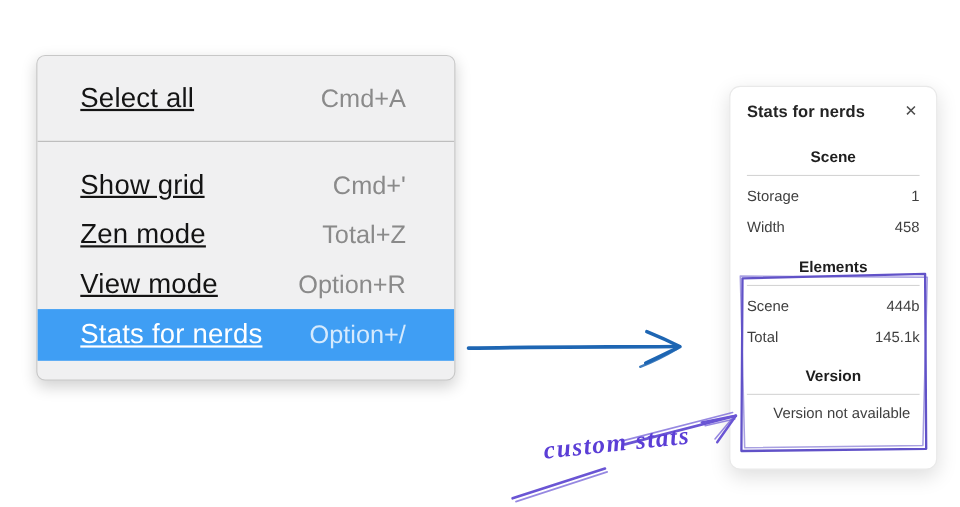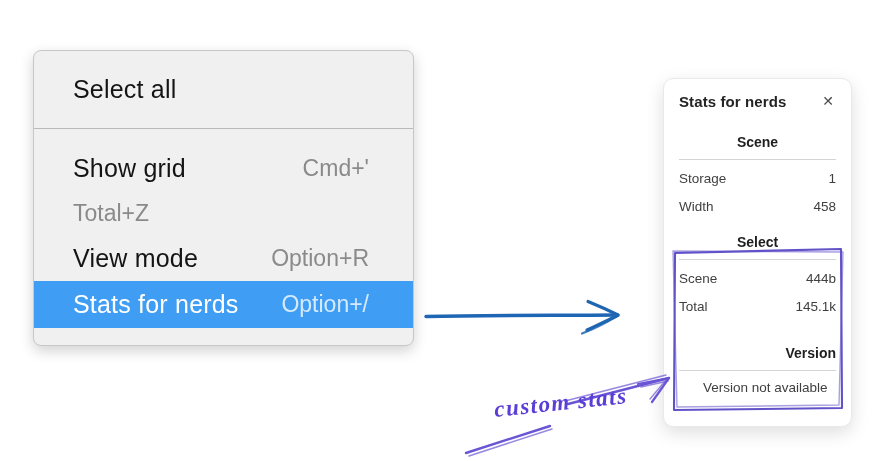--- a/index.html
+++ b/index.html
@@ -30,20 +30,21 @@
     display: flex;
     align-items: center;
     justify-content: space-between;
     padding: 0 44px 0 39px;
     flex: 0 0 auto;
   }
   .menu-row .label {
     font-size: 25px;
     color: #141414;
     letter-spacing: 0.2px;
+    text-decoration: underline;
   }
   .menu-row .shortcut {
     font-size: 23px;
     color: #8a8a8a;
   }
   .menu-row.first { height: 77px; }
   .menu-row.plain { height: 45px; }
   .menu-divider {
     height: 1px;
     background: #b9b9b9;
@@ -89,21 +90,21 @@
     padding: 2px;
   }
   .section-header {
     text-align: center;
     font-size: 14px;
     font-weight: bold;
     color: #1e1e1e;
   }
   .sh-scene   { margin-top: 24px; }
   .sh-storage { margin-top: 13px; }
-  .sh-version { margin-top: 24px; text-align: right; }
+  .sh-version { margin-top: 12px; }
   .rule {
     border: none;
     border-top: 1px solid #d4d4d4;
     margin: 9px 0 5px 0;
   }
   .stat-row {
     display: flex;
     justify-content: space-between;
     font-size: 13.5px;
     color: #3f3f3f;
@@ -135,28 +136,30 @@
   }
 </style>
 </head>
 <body>
 
 <div class="stage">
 
   <div class="menu">
     <div class="menu-row first">
       <span class="label">Select all</span>
+      <span class="shortcut">Cmd+A</span>
     </div>
     <div class="menu-divider"></div>
     <div class="menu-gap"></div>
     <div class="menu-row plain">
       <span class="label">Show grid</span>
       <span class="shortcut">Cmd+'</span>
     </div>
     <div class="menu-row plain">
+      <span class="label">Zen mode</span>
       <span class="shortcut">Total+Z</span>
     </div>
     <div class="menu-row plain">
       <span class="label">View mode</span>
       <span class="shortcut">Option+R</span>
     </div>
     <div class="menu-row selected">
       <span class="label">Stats for nerds</span>
       <span class="shortcut">Option+/</span>
     </div>
@@ -181,21 +184,21 @@
     <hr class="rule">
     <div class="stat-row">
       <span class="label">Storage</span>
       <span class="value">1</span>
     </div>
     <div class="stat-row">
       <span class="label">Width</span>
       <span class="value">458</span>
     </div>
 
-    <div class="section-header sh-storage">Select</div>
+    <div class="section-header sh-storage">Elements</div>
     <hr class="rule">
     <div class="stat-row">
       <span class="label">Scene</span>
       <span class="value">444b</span>
     </div>
     <div class="stat-row">
       <span class="label">Total</span>
       <span class="value">145.1k</span>
     </div>
 

